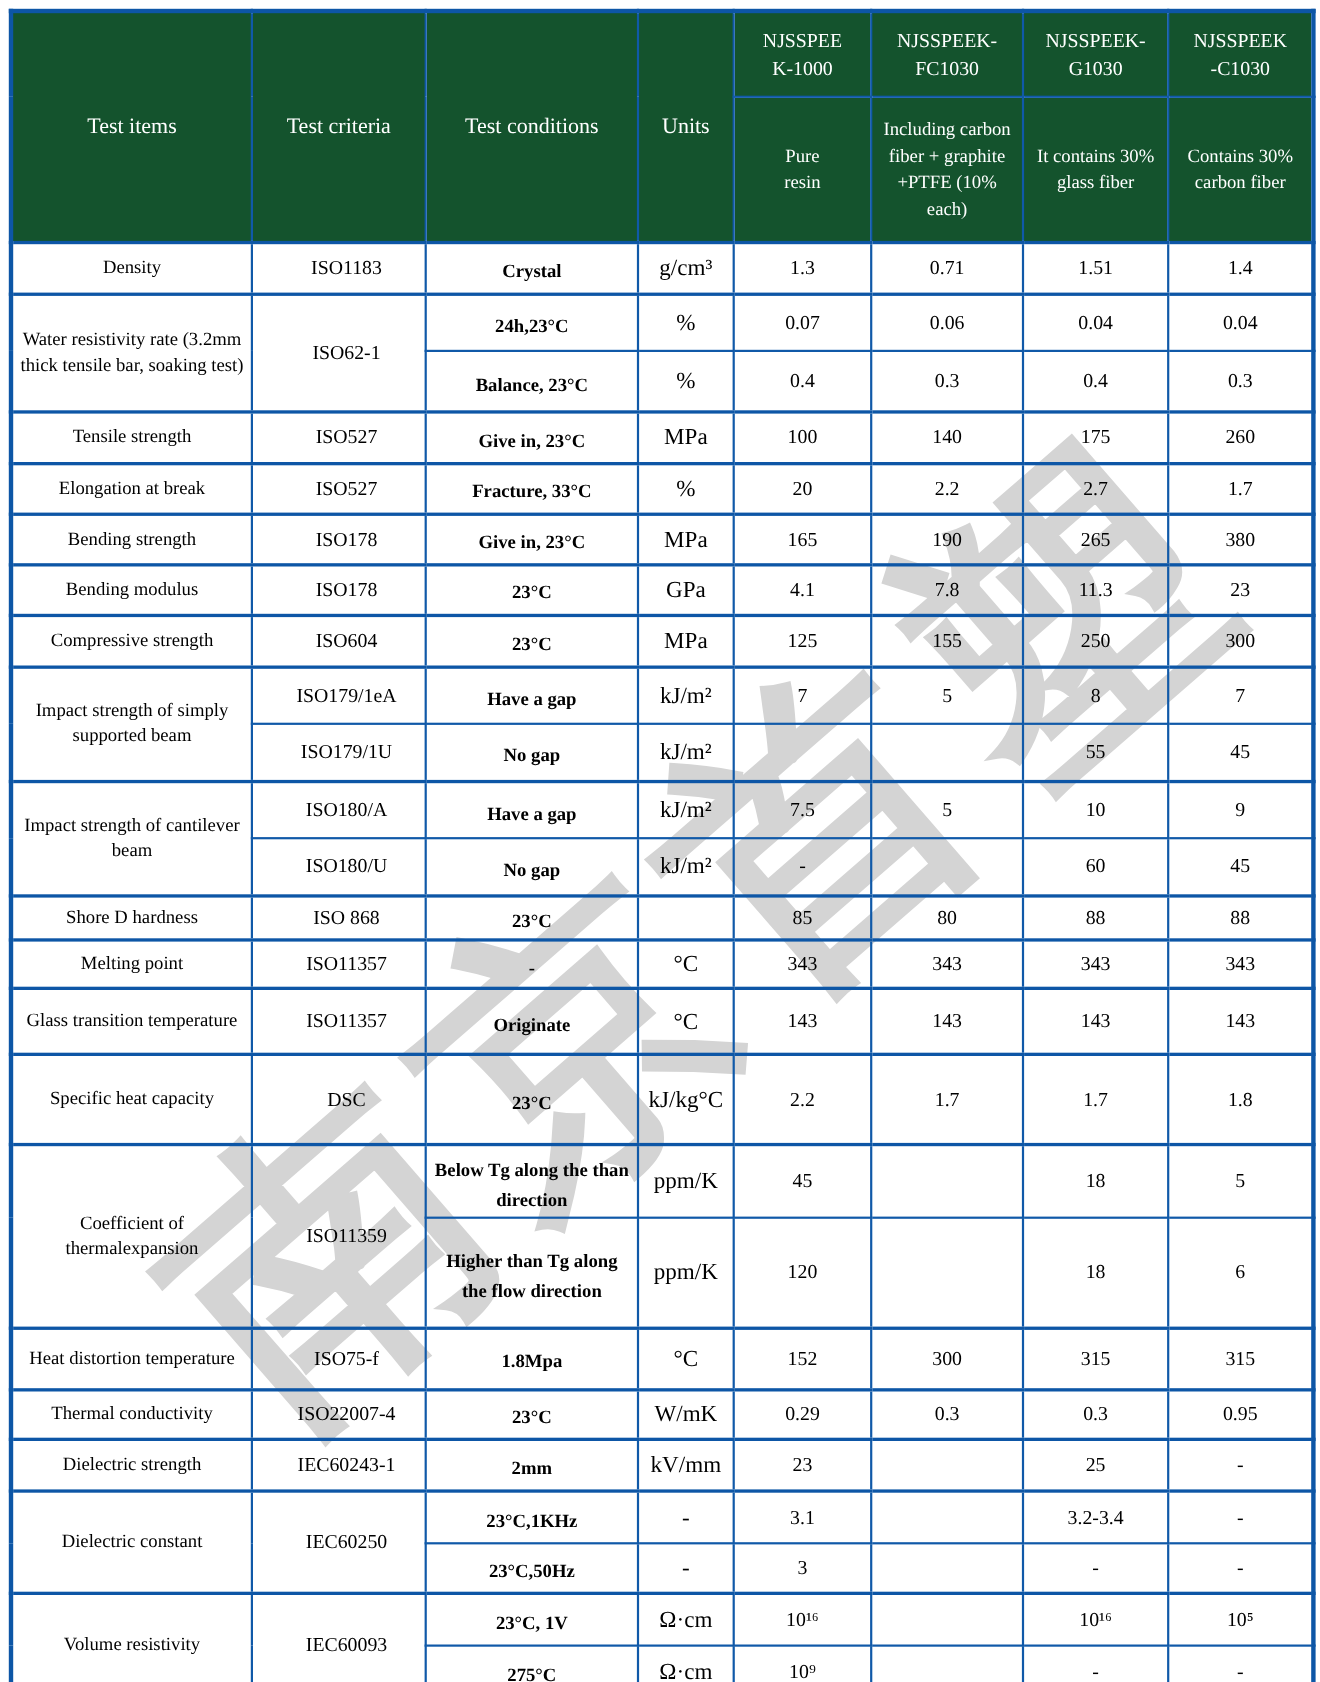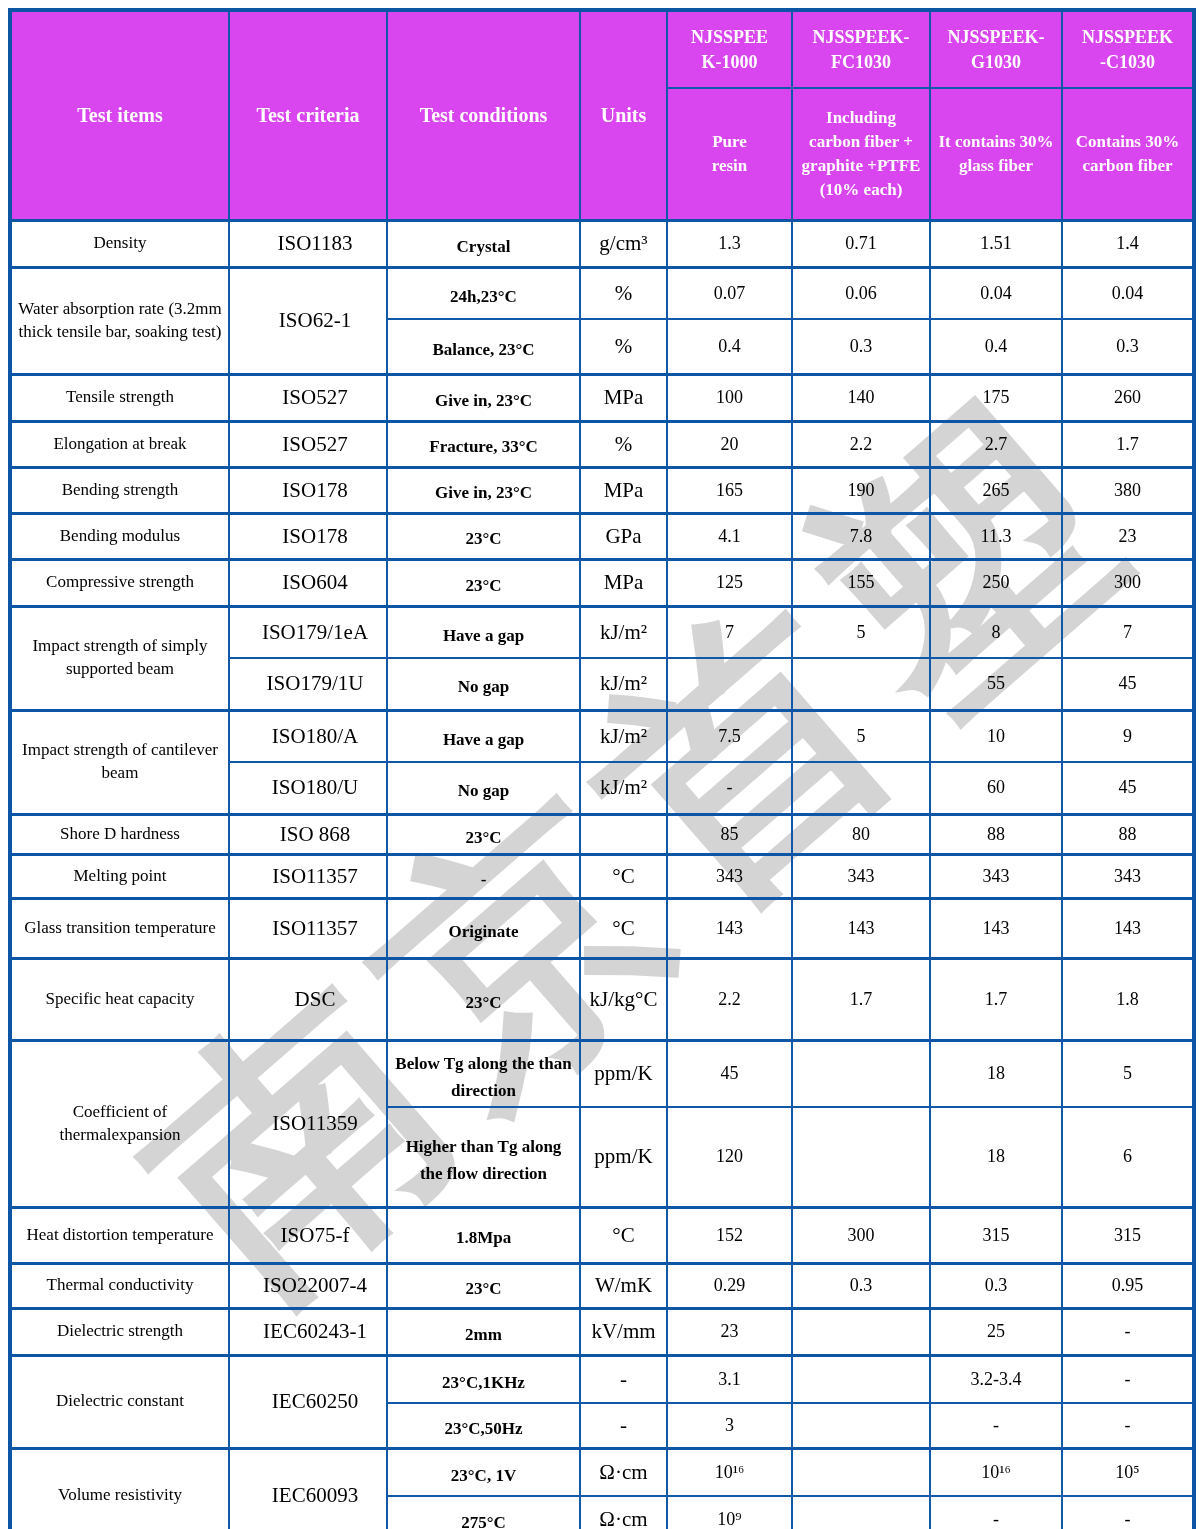--- a/index.html
+++ b/index.html
@@ -21,27 +21,27 @@
     position:absolute; left:8px; top:8px; z-index:2;
     width:1184px; table-layout:fixed; border-collapse:collapse;
     background:transparent;
     border:4px solid #0d56a6;
   }
   th, td {
     border:2px solid #1059a8;
     text-align:center; vertical-align:middle;
     padding:2px 6px; overflow:hidden;
   }
-  thead th { background:#d946ef; color:#ffffff; font-weight:bold; }
+  thead th { background:#14532d; color:#ffffff; font-weight:normal; }
   .mainhead { font-size:20px; }
   .pname { font-size:18px; white-space:pre-line; line-height:1.35; }
   .pdesc { font-size:17px; white-space:pre-line; line-height:1.4; }
   tbody td { font-size:18px; color:#000000; background:transparent; }
   td.item { font-size:17px; line-height:1.35; }
-  td.crit { font-size:21px;padding-left:20px; }
+  td.crit { font-size:18px;padding-left:20px; }
   td.cond { font-size:17px; line-height:1.6; padding-top:8px;font-weight:bold; }
   td.unit { font-size:21px; }
   td.val  { font-size:18px; }
   tr.gs td { border-top:3px solid #0d56a6; }
 </style>
 </head>
 <body>
 
 <div class="stage">
   <div class="watermark">南京首塑</div>
@@ -87,21 +87,21 @@
         <td class="crit">ISO1183</td>
         <td class="cond">Crystal</td>
         <td class="unit">g/cm³</td>
         <td class="val">1.3</td>
         <td class="val">0.71</td>
         <td class="val">1.51</td>
         <td class="val">1.4</td>
       </tr>
 
       <tr class="gs" style="height:52px">
-        <td class="item" rowspan="2">Water absorption rate (3.2mm thick tensile bar, soaking test)</td>
+        <td class="item" rowspan="2">Water resistivity rate (3.2mm thick tensile bar, soaking test)</td>
         <td class="crit" rowspan="2">ISO62-1</td>
         <td class="cond">24h,23°C</td>
         <td class="unit">%</td>
         <td class="val">0.07</td>
         <td class="val">0.06</td>
         <td class="val">0.04</td>
         <td class="val">0.04</td>
       </tr>
       <tr style="height:55px">
         <td class="cond">Balance, 23°C</td>

